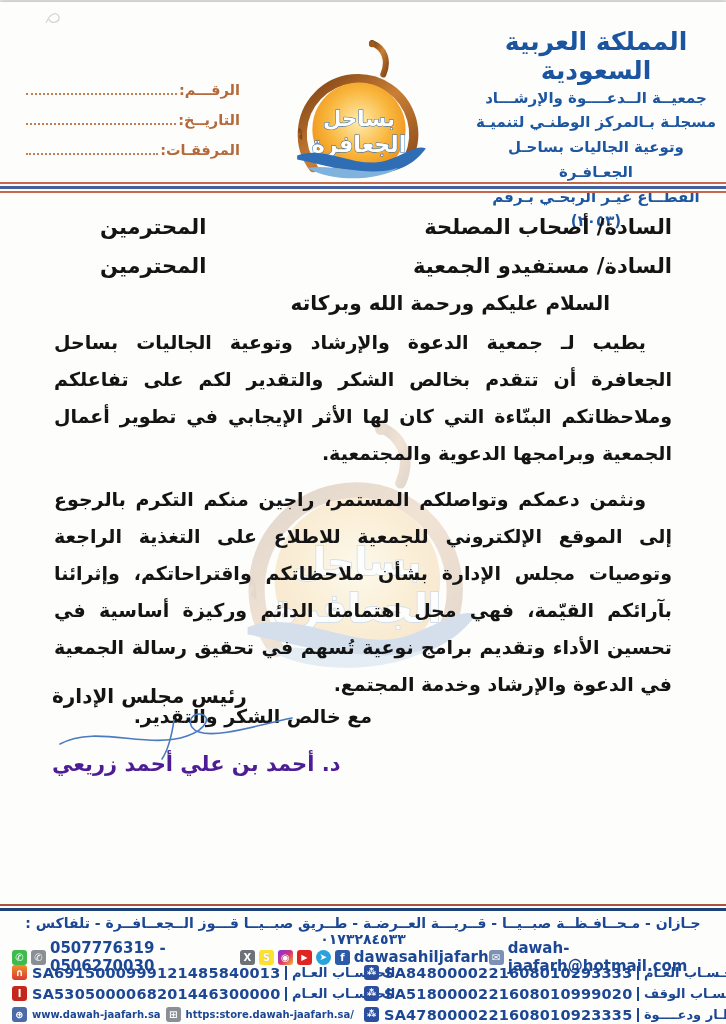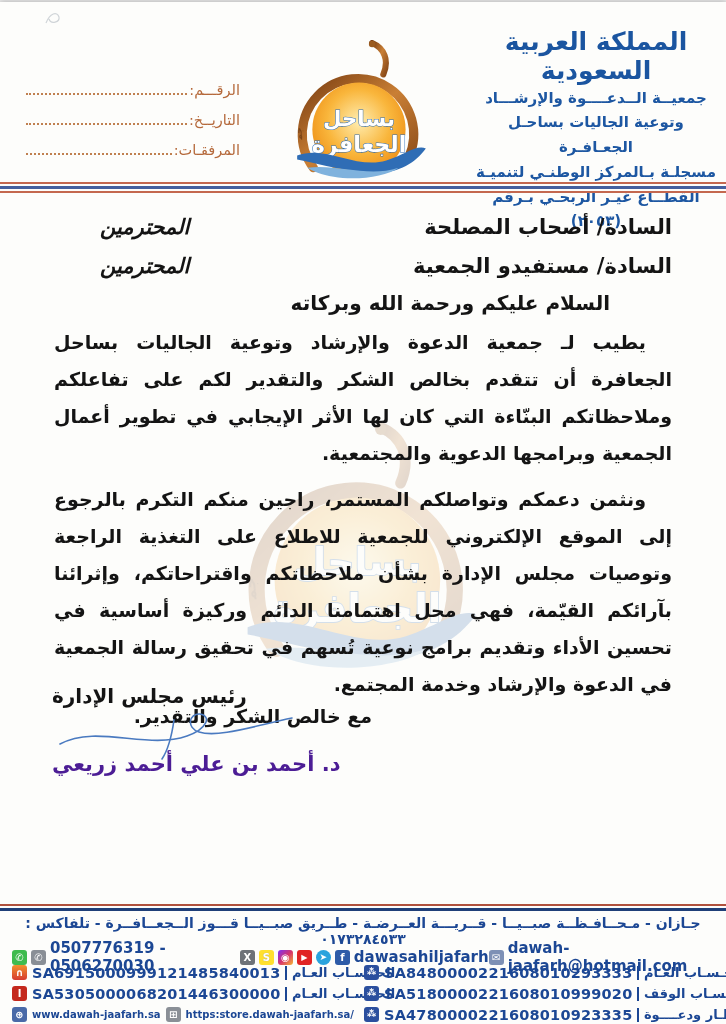--- a/index.html
+++ b/index.html
@@ -12,39 +12,39 @@
   svg text { font-family:"DejaVu Sans", sans-serif; }
 
   
   .pen-mark { position:absolute; top:6px; left:42px; opacity:.45; }
   .org-block { position:absolute; top:26px; right:6px; width:248px; text-align:center; color:#1b55a0; }
   .kingdom-title { font-size:25px; font-weight:bold; line-height:1.15; color:#1b55a0; letter-spacing:-1px; }
   .org-line { font-size:15px; font-weight:bold; line-height:1.65; color:#1d57a2; }
 
   .fields { position:absolute; top:80px; left:26px; width:214px; color:#b5693b; }
   .field-row { display:flex; align-items:flex-end; margin-bottom:14px; }
-  .field-label { font-size:14.5px; font-weight:normal; white-space:nowrap; color:#b5693b; }
+  .field-label { font-size:14.5px; font-weight:bold; white-space:nowrap; color:#b5693b; }
   .leader { flex:1; border-bottom:2px dotted #c08050; margin:0 2px 3px 0; height:1px; }
 
   .logo-box { position:absolute; top:38px; left:282px; width:158px; height:152px; }
   .logo-box svg { width:100%; height:100%; }
 
   .divider { position:absolute; left:0; right:0; }
   .divider .ln-o { height:2px; background:#c4684f; }
   .divider .ln-b { height:3px; background:#44609f; margin:2px 0; }
   .top-divider { top:180px; }
 
   
   .watermark { position:absolute; top:420px; left:226px; width:270px; height:270px; opacity:.20; pointer-events:none; filter:saturate(.9); }
   .watermark svg { width:100%; height:100%; }
 
   
   .main { position:absolute; top:198px; right:54px; left:54px; color:#141414; }
   .addressee-row { display:flex; justify-content:space-between; font-size:21px; font-weight:bold; margin-top:15px; }
-  .honorific { margin-left:46px;font-style:italic; }
+  .honorific { margin-left:46px; }
   .salutation { margin-top:13px; padding-right:62px; font-size:20px; font-weight:bold; }
   .para { margin-top:9px; font-size:19px; font-weight:bold; line-height:37px; text-align:justify; text-align-last:right; text-indent:26px; }
   .closing { margin-top:2px; font-size:19px; font-weight:bold; text-align:right; margin-right:300px; white-space:nowrap; }
 
   .signature { position:absolute; top:682px; left:52px; width:300px; text-align:left; }
   .sig-title { font-size:20px; font-weight:bold; color:#141414; }
   .sig-scribble { margin:-4px 0 -14px 0; }
   .sig-name { font-size:21px; font-weight:bold; color:#4c1d95; }
 
   
@@ -116,22 +116,22 @@
 
 <div class="page">
 
   <svg class="pen-mark" width="26" height="22">
     <path d="M4,15 C8,5 15,3 17,9 C18,14 9,17 7,11" stroke="#9aa4ae" stroke-width="1.2" fill="none"></path>
   </svg>
 
   <div class="org-block">
     <div class="kingdom-title">المملكة العربية السعودية</div>
     <div class="org-line">جمعيــة الــدعــــوة والإرشـــاد</div>
+    <div class="org-line">مسجلـة بـالمركز الوطنـي لتنميـة</div>
     <div class="org-line">وتوعية الجاليات بساحـل الجعـافـرة</div>
-    <div class="org-line">مسجلـة بـالمركز الوطنـي لتنميـة</div>
     <div class="org-line">القطــاع غيـر الربحـي بـرقم (٢٠٥٣)</div>
   </div>
 
   <div class="fields">
     <div class="field-row">
       <span class="field-label">الرقـــم:</span>
       <span class="leader"></span>
     </div>
     <div class="field-row">
       <span class="field-label">التاريــخ:</span>

